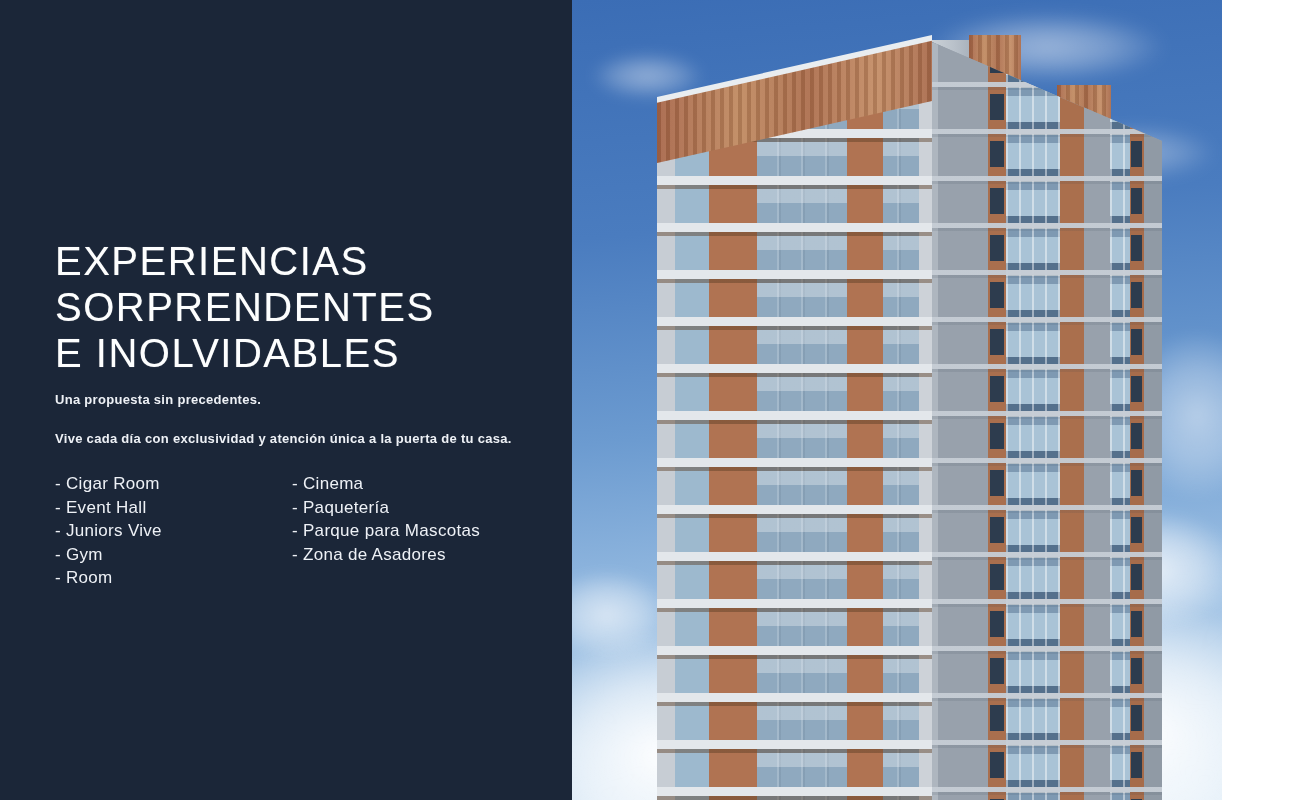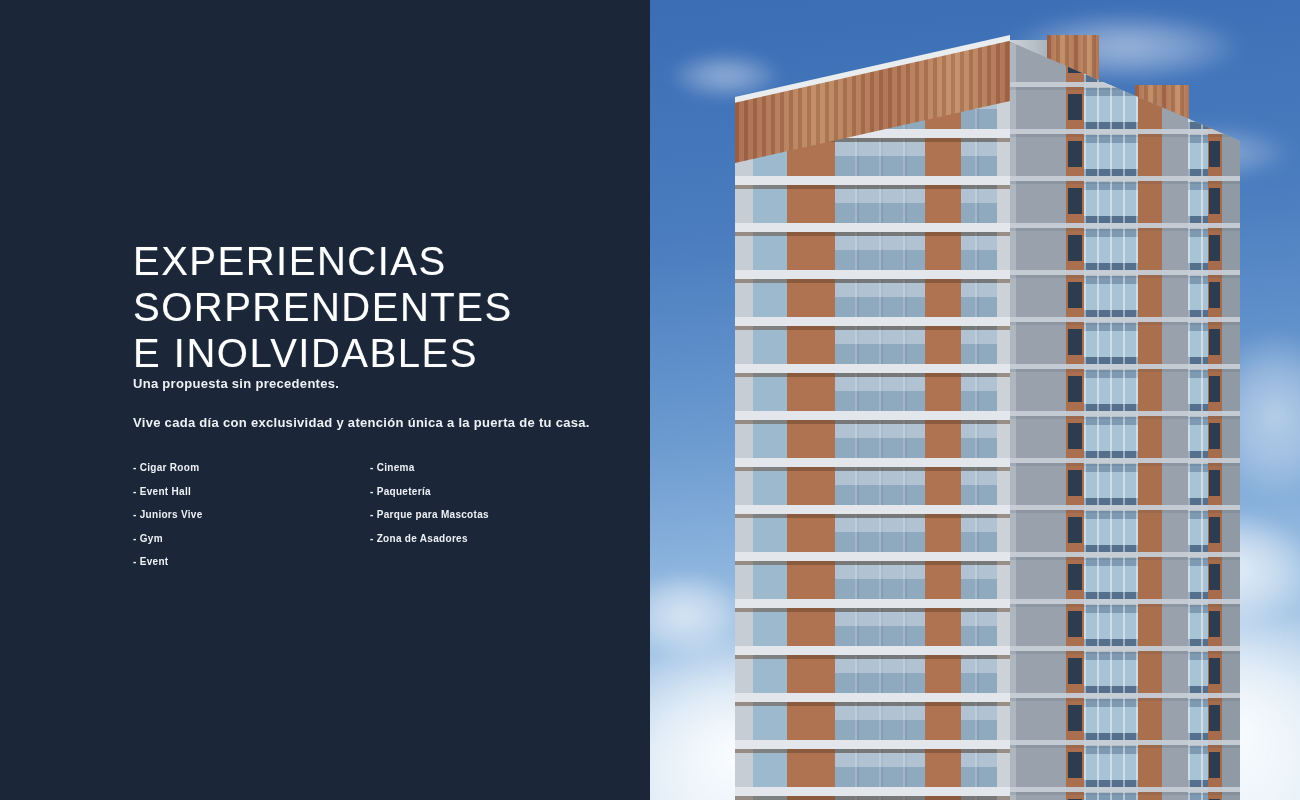--- a/index.html
+++ b/index.html
@@ -7,43 +7,43 @@
     --text:#eef1f6;
     --sky-top:#3b6db5;
     --sky-bottom:#dcebf7;
     --wood:#b5795a;
     --concrete:#e3e7eb;
     --facade-gray:#98a1ac;
     --glass:#8fa9bf;
   }
   *{box-sizing:border-box;margin:0;padding:0}
   body{width:1300px;height:800px;overflow:hidden;font-family:"Liberation Sans",sans-serif;}
-  .page{display:flex;width:1300px;height:800px;justify-content:center;}
+  .page{display:flex;width:1144px;height:800px;justify-content:center;}
 
   
   .left-panel{
     width:650px;height:800px;flex:0 0 650px;
     background:var(--panel-bg);
     color:var(--text);
     padding:238px 40px 0 133px;
     position:relative;
   }
   .headline{
     font-size:40px;line-height:46px;font-weight:500;
     letter-spacing:1.5px;color:#fdfefe;
     text-shadow:0 0 1px rgba(255,255,255,.35);
   }
   .intro{font-size:13px;font-weight:700;letter-spacing:.3px;color:var(--text);}
-  .intro-1{}
+  .intro-1{margin-top:16px;}
   .intro-2{margin-top:24px;}
   .amenities{display:flex;margin-top:26px;}
   .amenities ul{list-style:none;}
   .amenities .col-left{width:237px;}
   .amenities li{
-    font-size:10px;font-weight:700;letter-spacing:.3px;
+    font-size:17px;font-weight:400;letter-spacing:.3px;
     line-height:23.5px;white-space:nowrap;color:var(--text);
   }
 
   
   .photo{
     position:relative;width:650px;height:800px;flex:0 0 650px;
     overflow:hidden;
   }
   .sky{
     position:absolute;inset:0;
@@ -179,21 +179,21 @@
     </h1>
     <p class="intro intro-1">Una propuesta sin precedentes.</p>
     <p class="intro intro-2">Vive cada día con exclusividad y atención única a la puerta de tu casa.</p>
 
     <div class="amenities">
       <ul class="col-left">
         <li>- Cigar Room</li>
         <li>- Event Hall</li>
         <li>- Juniors Vive</li>
         <li>- Gym</li>
-        <li>- Event</li>
+        <li>- Room</li>
       </ul>
       <ul class="col-right">
         <li>- Cinema</li>
         <li>- Paquetería</li>
         <li>- Parque para Mascotas</li>
         <li>- Zona de Asadores</li>
       </ul>
     </div>
   </section>
 

